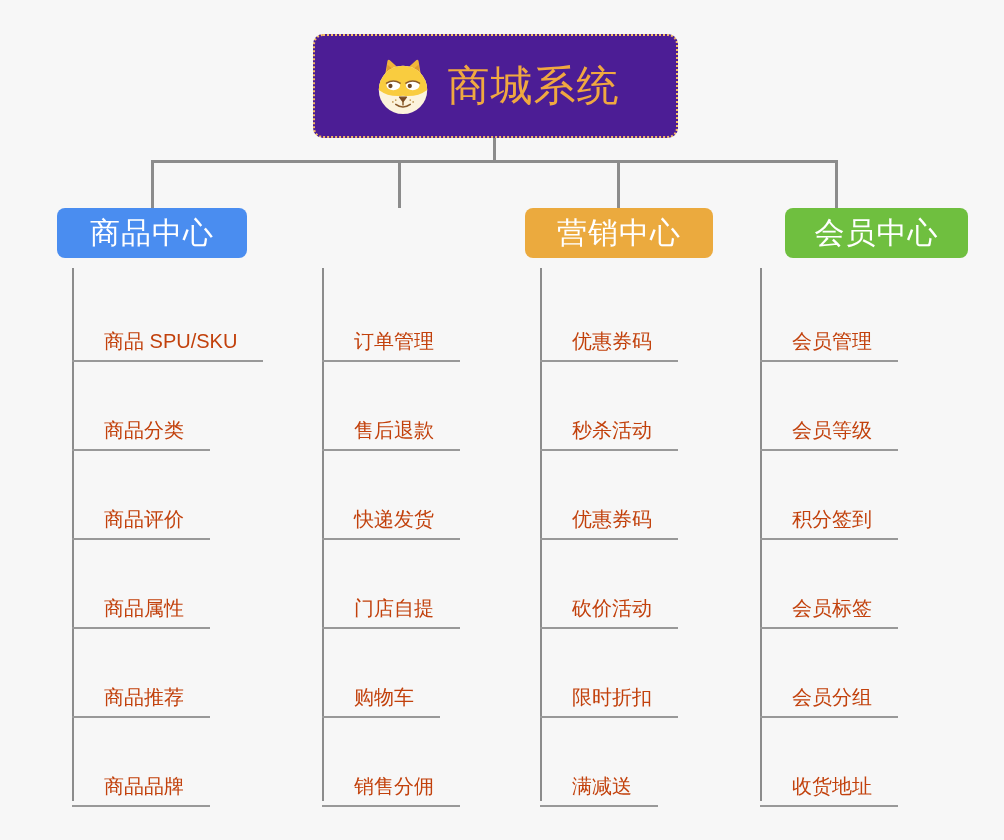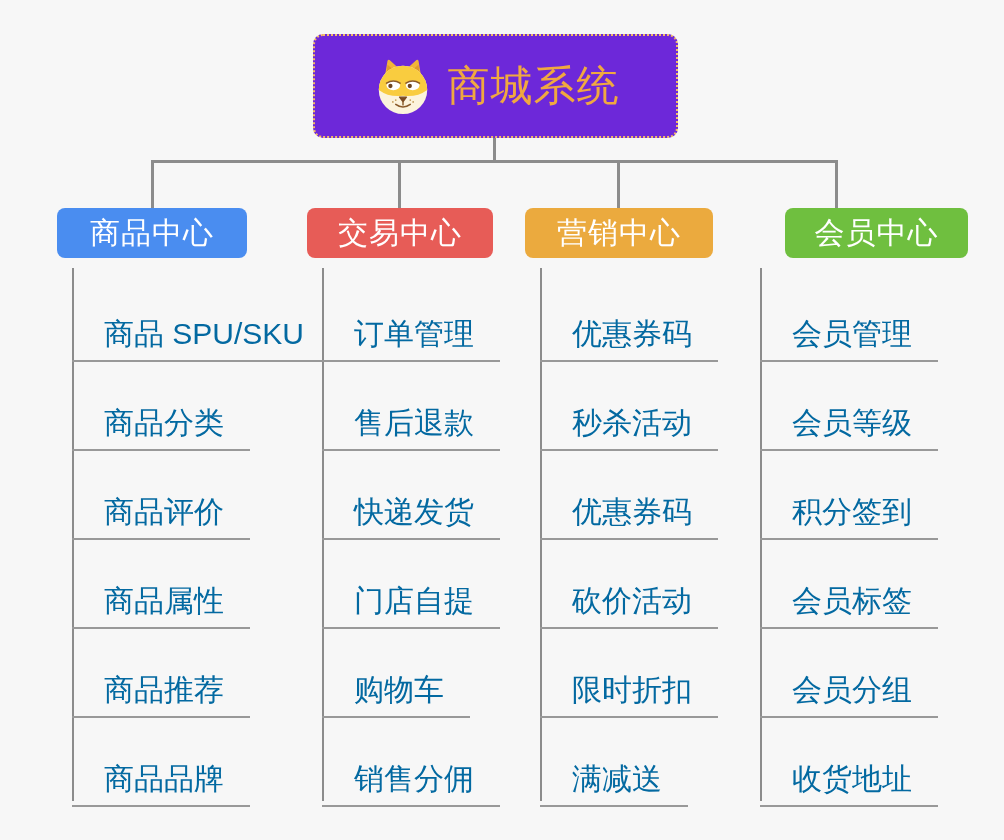--- a/index.html
+++ b/index.html
@@ -9,21 +9,21 @@
   }
   .canvas{
     position:relative;
     width:1004px;height:840px;
     background:#f7f7f7;
     overflow:hidden;
   }
   
   .root-node{
     position:absolute;left:313px;top:34px;width:365px;height:104px;
-    background:#6d28d9;
+    background:#4c1d95;
     border:2px dotted #f4bd65;
     border-radius:10px;
     box-sizing:border-box;
     display:flex;align-items:center;justify-content:center;gap:14px;
   }
   .root-title{
     font-size:42px;
     letter-spacing:1px;
     color:#f0a840;
   }
@@ -55,21 +55,21 @@
   .h3{left:525px;width:188px;background:#ebaa3e;}
   .h4{left:745px;width:183px;background:#6fbf3f;}
   
   .leaf{
     position:absolute;
     height:38px;
     padding:0 26px 5px 32px;
     box-sizing:content-box;
     display:flex;align-items:flex-end;
     border-bottom:2px solid #999999;
-    font-size:30px;color:#0369a1;
+    font-size:20px;color:#c2410c;
     white-space:nowrap;
   }
   .c1{left:72px;}
   .c2{left:322px;}
   .c3{left:540px;}
   .c4{left:760px;}
   .r1{top:317px;}
   .r2{top:406px;}
   .r3{top:495px;}
   .r4{top:584px;}
@@ -116,21 +116,20 @@
 
       <circle cx="21.5" cy="46.5" r="0.9" fill="#c29a55"></circle>
       <circle cx="24.5" cy="44.5" r="0.9" fill="#c29a55"></circle>
       <circle cx="42.5" cy="46.5" r="0.9" fill="#c29a55"></circle>
       <circle cx="39.5" cy="44.5" r="0.9" fill="#c29a55"></circle>
     </svg>
     <span class="root-title">商城系统</span>
   </div>
 
   <div class="branch-header h1" style="background-color: rgb(74, 141, 240);">商品中心</div>
-  <div class="branch-header h2" style="background-color: rgb(231, 92, 87);">交易中心</div>
   <div class="branch-header h3" style="background-color: rgb(235, 170, 62);">营销中心</div>
   <div class="branch-header h4" style="background-color: rgb(111, 191, 63); margin-left: 40px;">会员中心</div>
 
   <div class="leaf c1 r1">商品 SPU/SKU</div>
   <div class="leaf c1 r2">商品分类</div>
   <div class="leaf c1 r3">商品评价</div>
   <div class="leaf c1 r4">商品属性</div>
   <div class="leaf c1 r5">商品推荐</div>
   <div class="leaf c1 r6">商品品牌</div>
 

